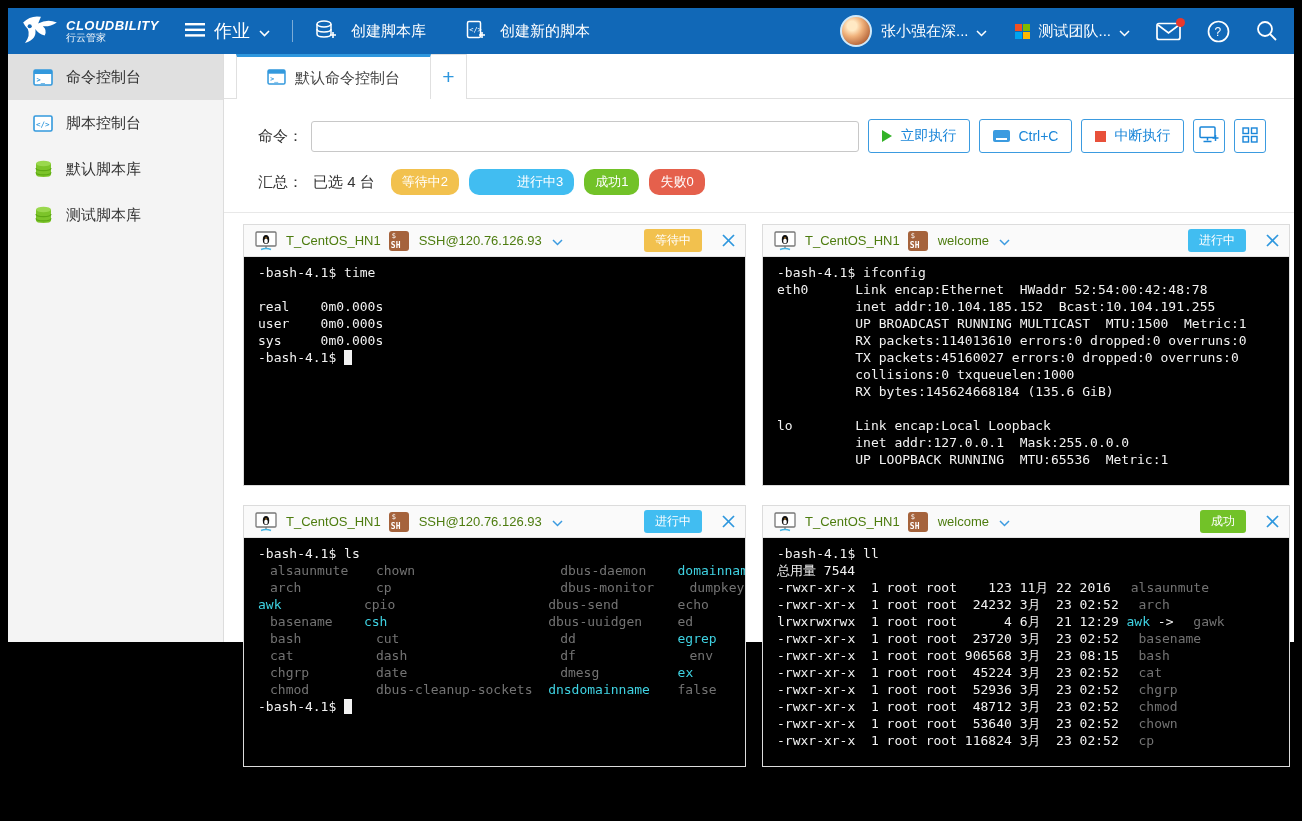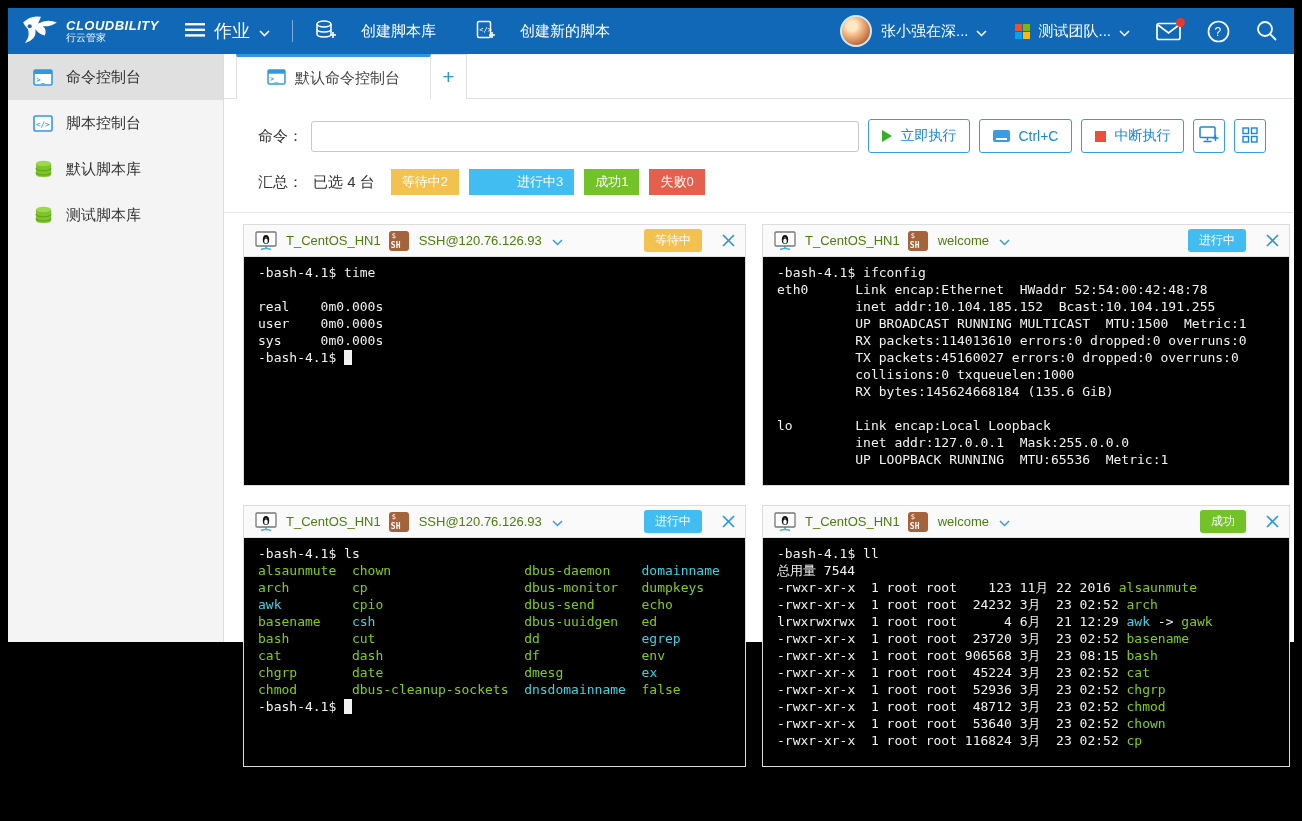--- a/index.html
+++ b/index.html
@@ -8,21 +8,21 @@
   .page { position:absolute; left:8px; top:8px; width:1286px; height:634px; background:#fff; display:flex; flex-direction:column; }
 
   
   .topbar { height:46px; background:#1168b7; display:flex; align-items:center; padding:0 16px 0 14px; color:#fff; flex-shrink:0; }
   .logo { display:flex; align-items:center; gap:8px; margin-right:26px; }
   .logo-texts { display:flex; flex-direction:column; line-height:1.05; }
   .logo-title { font-size:13px; font-weight:bold; font-style:italic; letter-spacing:.5px; }
   .logo-sub { font-size:10px; opacity:.95; }
   .nav-menu { display:flex; align-items:center; gap:9px; font-size:18px; margin-right:22px; cursor:pointer; }
   .topbar-divider { width:1px; height:22px; background:rgba(255,255,255,.45); margin-right:22px; }
-  .topbar-action { display:flex; align-items:center; gap:24px; font-size:15px; margin-right:40px; cursor:pointer; }
+  .topbar-action { display:flex; align-items:center; gap:14px; font-size:15px; margin-right:40px; cursor:pointer; }
   .topbar-right { margin-left:auto; display:flex; align-items:center; gap:0; }
   .avatar { width:32px; height:32px; border-radius:50%; border:2px solid #cfe9fa;
             background: radial-gradient(circle at 36% 32%, #ffe9c4 0 18%, #f0b27c 40%, #b96a3e 75%, #6e3a20 100%); margin-right:9px; }
   .user-group, .team-group { display:flex; align-items:center; gap:8px; font-size:15px; margin-right:28px; cursor:pointer; }
   .win-grid { display:grid; grid-template-columns:7px 7px; grid-template-rows:7px 7px; gap:1px; margin-right:8px; }
   .win-grid i { display:block; }
   .icon-btn-top { margin-left:26px; position:relative; cursor:pointer; display:flex; align-items:center; }
   .notif-dot { position:absolute; right:-4px; top:-4px; width:9px; height:9px; border-radius:50%; background:#e8372c; }
 
   
@@ -49,35 +49,35 @@
   .btn { height:34px; border:1px solid #3b9be0; color:#1a86d9; background:#fff; border-radius:3px; font-size:14px;
          display:inline-flex; align-items:center; gap:8px; padding:0 13px; margin-left:9px; cursor:pointer; white-space:nowrap; }
   .btn-icon { width:34px; padding:0; justify-content:center; }
   .play-tri { width:0; height:0; border-left:10px solid #33b227; border-top:6px solid transparent; border-bottom:6px solid transparent; }
   .stop-sq { width:11px; height:11px; background:#e8503a; }
   .kbd-ic { width:17px; height:12px; background:#3b9be0; border-radius:2px; position:relative; }
   .kbd-ic::after { content:""; position:absolute; left:3px; right:3px; bottom:2px; height:2px; background:#fff; }
 
   .summary-row { display:flex; align-items:center; margin-top:16px; font-size:15px; color:#333; }
   .summary-sel { margin:0 6px 0 10px; }
-  .badge { color:#fff; font-size:13px; border-radius:0; padding:4px 11px; margin-left:10px; }
+  .badge { color:#fff; font-size:13px; border-radius:10px; padding:4px 11px; margin-left:10px; }
 
   
   .term-grid { flex:1; display:grid; grid-template-columns:503px 528px; gap:19px 16px; padding:11px 0 0 19px; align-content:start; min-height:0; }
   .panel { border:1px solid #dcdcdc; }
   .panel-header { height:32px; background:#fafafa; display:flex; align-items:center; padding:0 10px; gap:8px; border-bottom:1px solid #e4e4e4; }
   .host-name, .conn-name { font-size:13px; color:#4d7c0f; }
   .conn-name { margin-left:2px; }
   .chev { margin-left:2px; }
   .status-badge { margin-left:auto; color:#fff; font-size:12px; border-radius:3px; padding:3px 11px; }
   .close-x { margin-left:12px; cursor:pointer; display:flex; align-items:center; }
   .term-body { background:#000; height:228px; padding:7px 14px; font-family:"DejaVu Sans Mono", monospace;
                font-size:13px; line-height:17px; white-space:pre; overflow:hidden; color:#f2f2f2; }
   .term-line { min-height:17px; }
-  .tc-g { color:#84cc16; }
+  .tc-g { color:#737373;margin-left:12px; }
   .tc-c { color:#3fd2e2; }
   .cursor { background:#f2f2f2; color:#000; }
 
   .host-ic { width:24px; height:20px; }
   .ssh-ic { width:20px; height:20px; border-radius:3px; background:#a5633c; color:#fff; position:relative; font-family:"DejaVu Sans Mono",monospace; }
   .ssh-ic .d { position:absolute; left:3px; top:1px; font-size:7px; }
   .ssh-ic .s { position:absolute; left:2px; bottom:1px; font-size:8px; font-weight:bold; letter-spacing:.3px; }
 </style>
 </head>
 <body>

